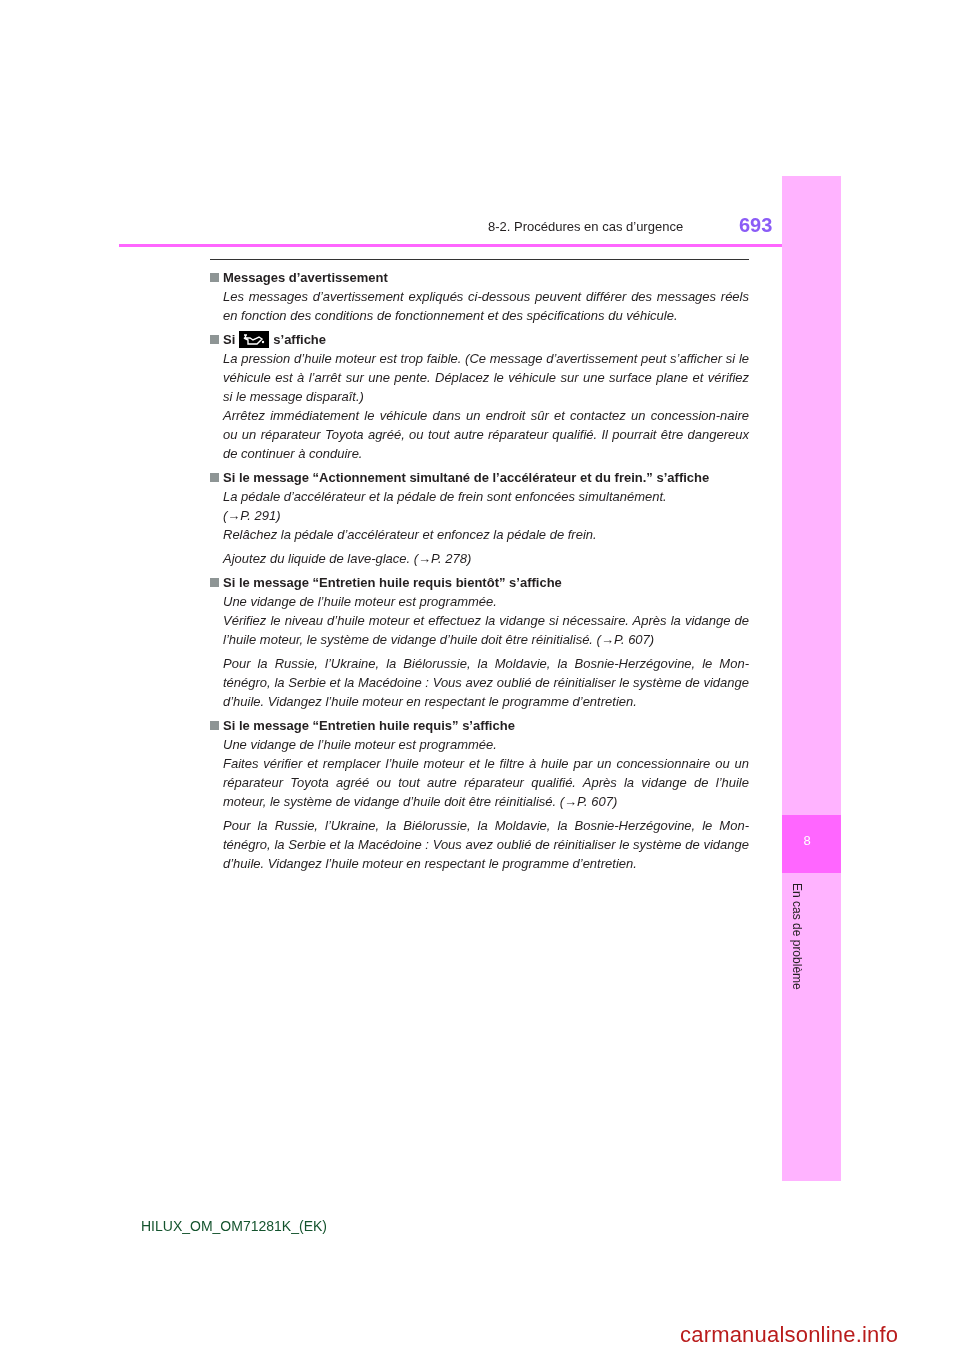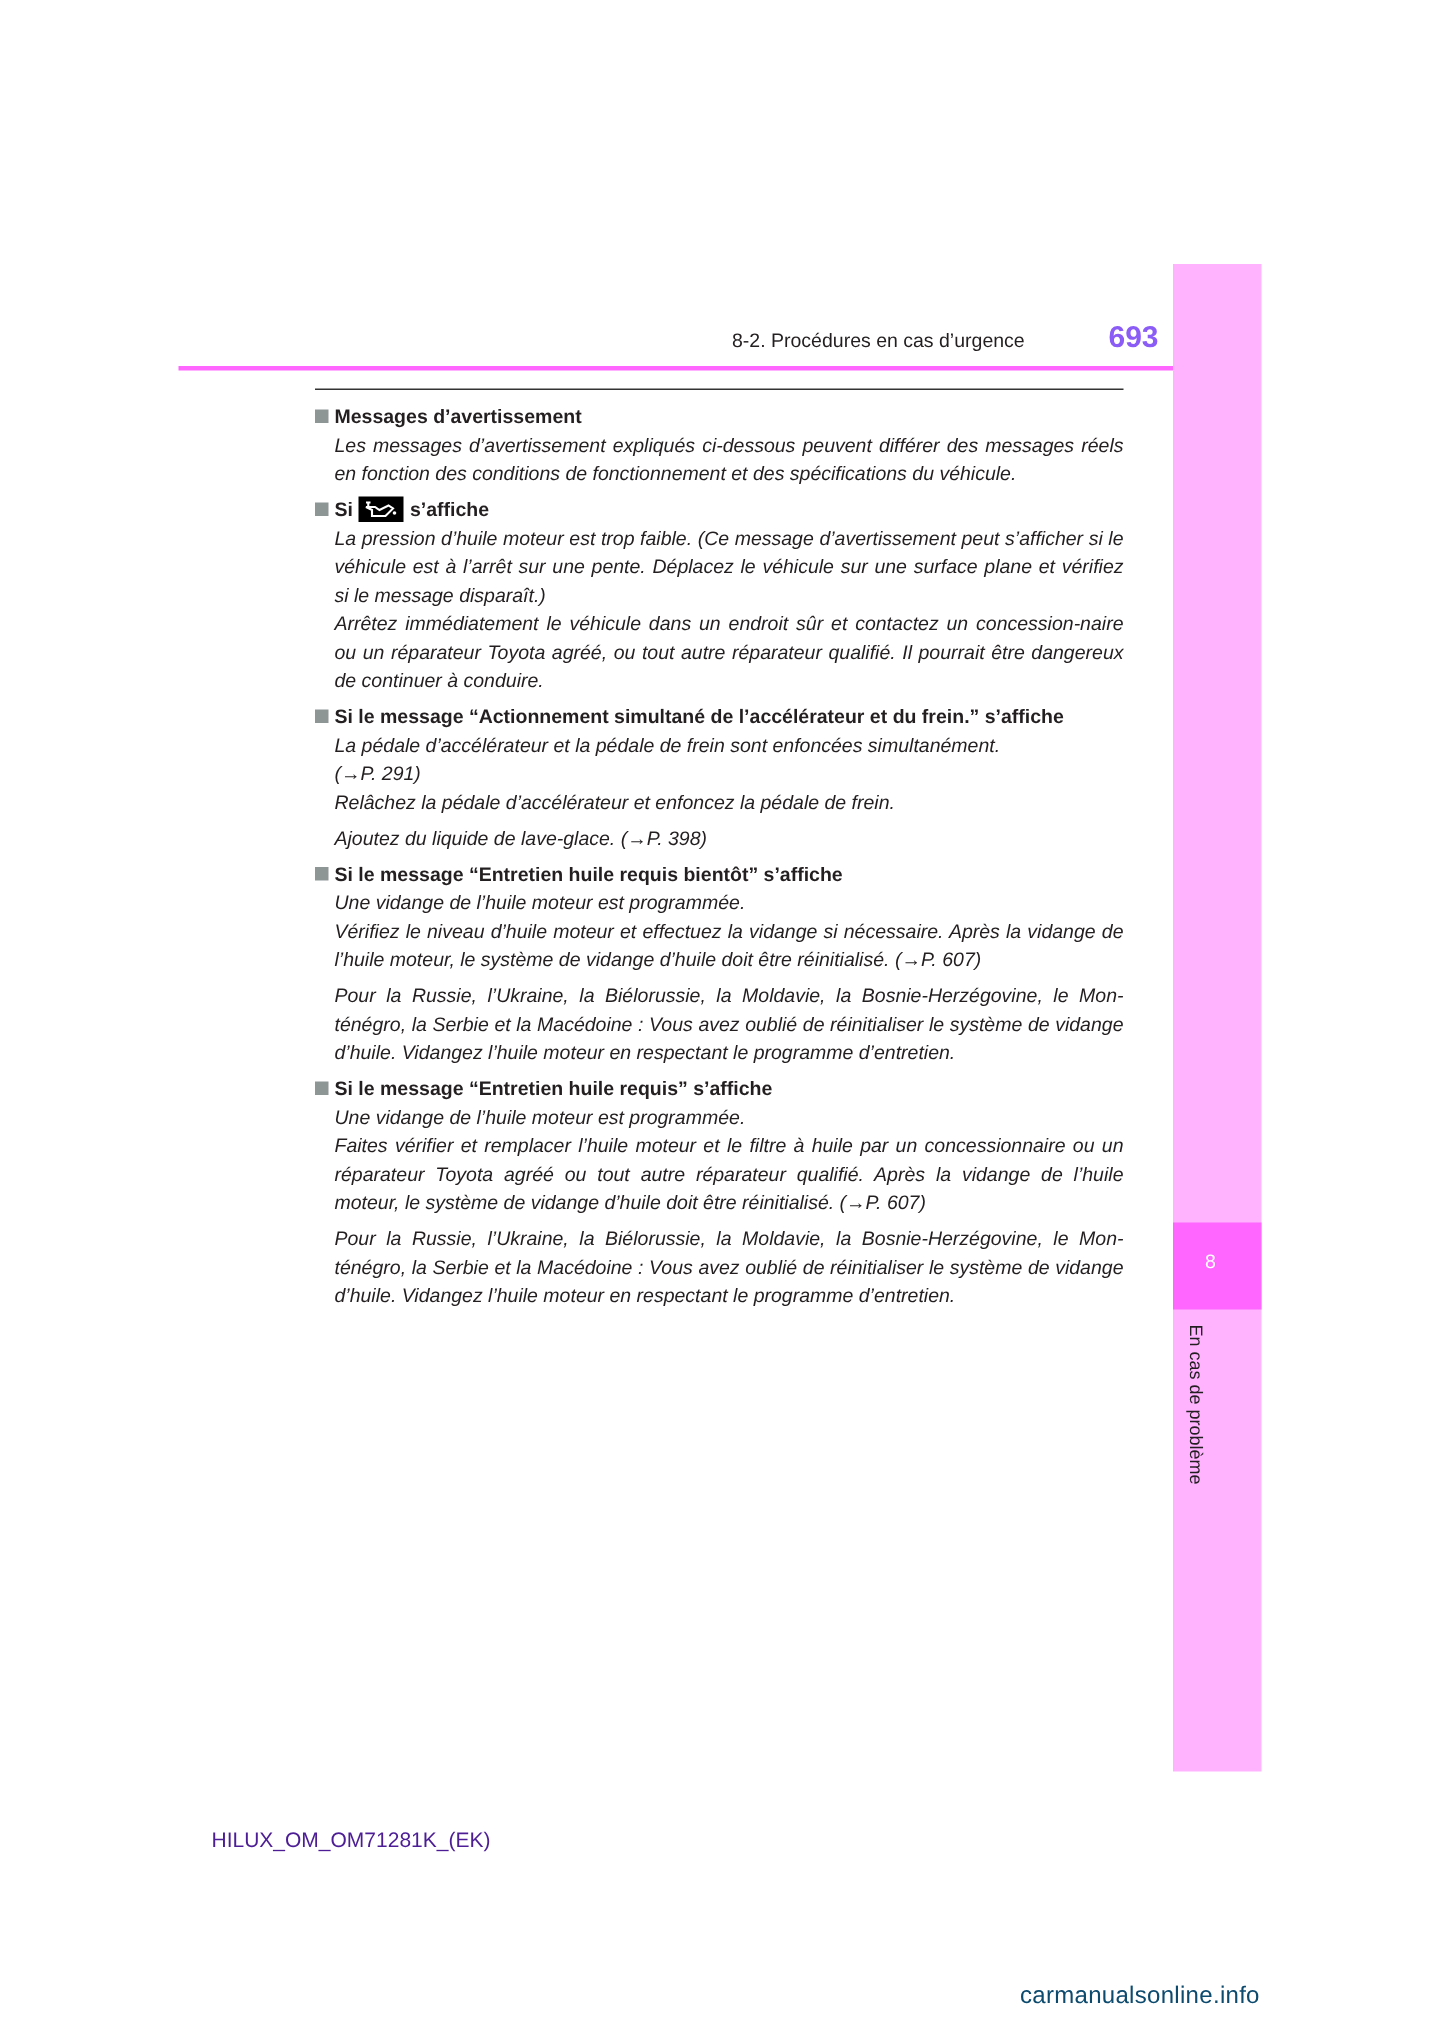--- a/index.html
+++ b/index.html
@@ -24,22 +24,22 @@
   .section-title { font-weight: bold; font-size: 13px; line-height: 19px; position: relative; padding-left: 13px; }
   .section-title .bullet { position: absolute; left: 0; top: 5px; width: 9px; height: 9px; background: #8e9595; }
   .section-body { padding-left: 13px; font-size: 13px; line-height: 19px; text-align: justify; }
   .section-body p { margin: 0 0 5px 0; font-style: italic; }
   .section-body p.tight { margin-bottom: 0; }
 
   .oil-icon { display: inline-block; vertical-align: -4px; width: 30px; height: 17px; background: #000;
               margin: 0 4px; position: relative; }
   .oil-icon svg { position: absolute; left: 3px; top: 2px; }
 
-  .footer-code { position: absolute; left: 141px; top: 1218px; font-size: 14px; color: #4c1d95; }
-  .watermark { position: absolute; left: 680px; top: 1322px; font-size: 16px; color: #0c4a6e; letter-spacing: 0.2px; }
+  .footer-code { position: absolute; left: 141px; top: 1218px; font-size: 14px; color: #14532d; }
+  .watermark { position: absolute; left: 680px; top: 1322px; font-size: 22px; color: #b91c1c; letter-spacing: 0.2px; }
 </style>
 </head>
 <body>
 
 <div>
   <span class="header-section">8-2. Procédures en cas d’urgence</span>
   <span class="header-page">693</span>
 </div>
 <div class="pink-rule"></div>
 
@@ -84,21 +84,21 @@
     </div>
     <div class="section-body">
       <p class="tight">La pédale d’accélérateur et la pédale de frein sont enfoncées simultanément.</p>
       <p class="tight">(→P. 291)</p>
       <p>Relâchez la pédale d’accélérateur et enfoncez la pédale de frein.</p>
     </div>
   </div>
 
   <div class="section">
     <div class="section-body">
-      <p>Ajoutez du liquide de lave-glace. (→P. 398)</p>
+      <p>Ajoutez du liquide de lave-glace. (→P. 278)</p>
     </div>
   </div>
 
   <div class="section">
     <div class="section-title">
       <span class="bullet"></span>
       <span>Si le message “Entretien huile requis bientôt” s’affiche</span>
     </div>
     <div class="section-body">
       <p class="tight">Une vidange de l’huile moteur est programmée.</p>

